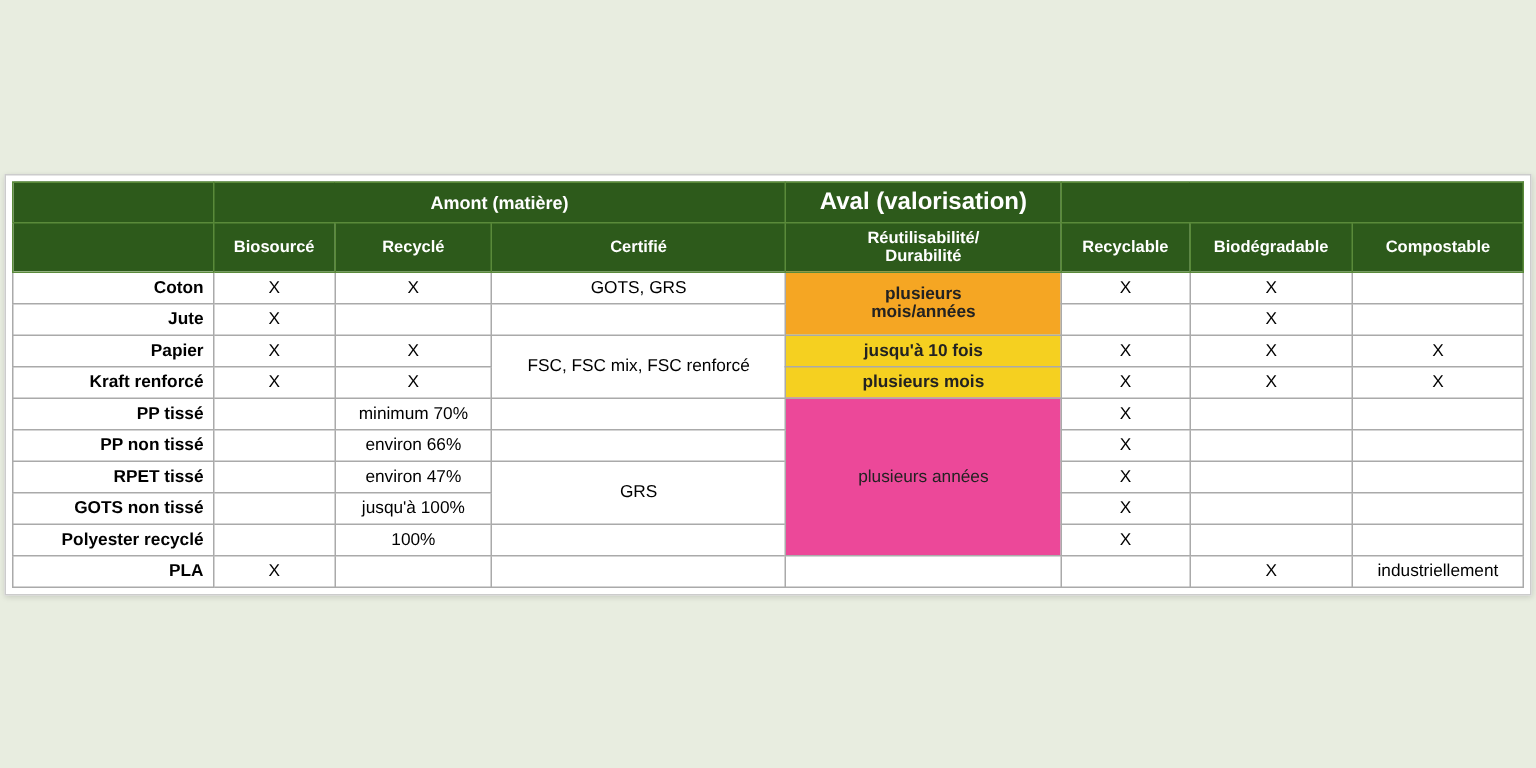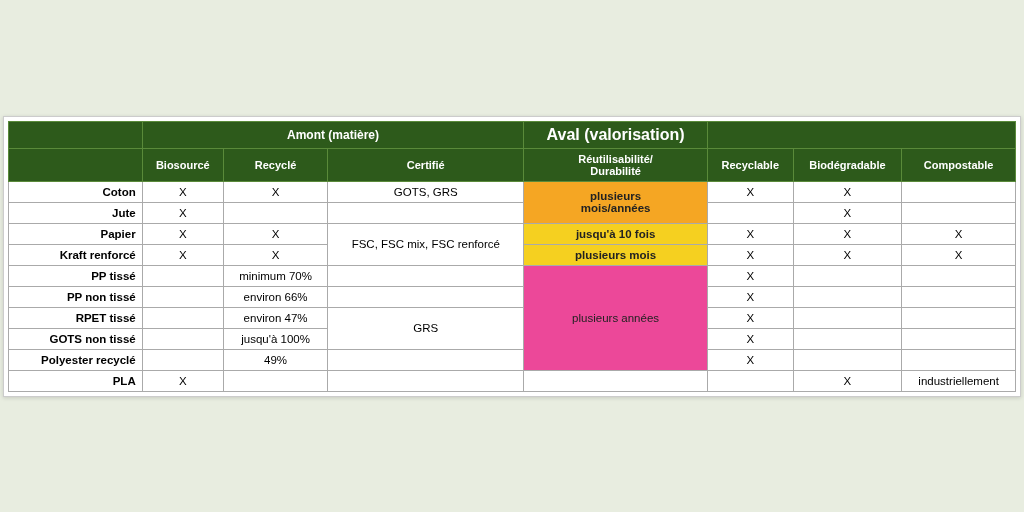--- a/index.html
+++ b/index.html
@@ -167,21 +167,21 @@
           <td class="row-label">GOTS non tissé</td>
           <td></td>
           <td>jusqu'à 100%</td>
           <td>X</td>
           <td></td>
           <td></td>
         </tr>
         <tr>
           <td class="row-label">Polyester recyclé</td>
           <td></td>
-          <td>49%</td>
+          <td>100%</td>
           <td></td>
           <td>X</td>
           <td></td>
           <td></td>
         </tr>
         <tr>
           <td class="row-label">PLA</td>
           <td>X</td>
           <td></td>
           <td></td>

